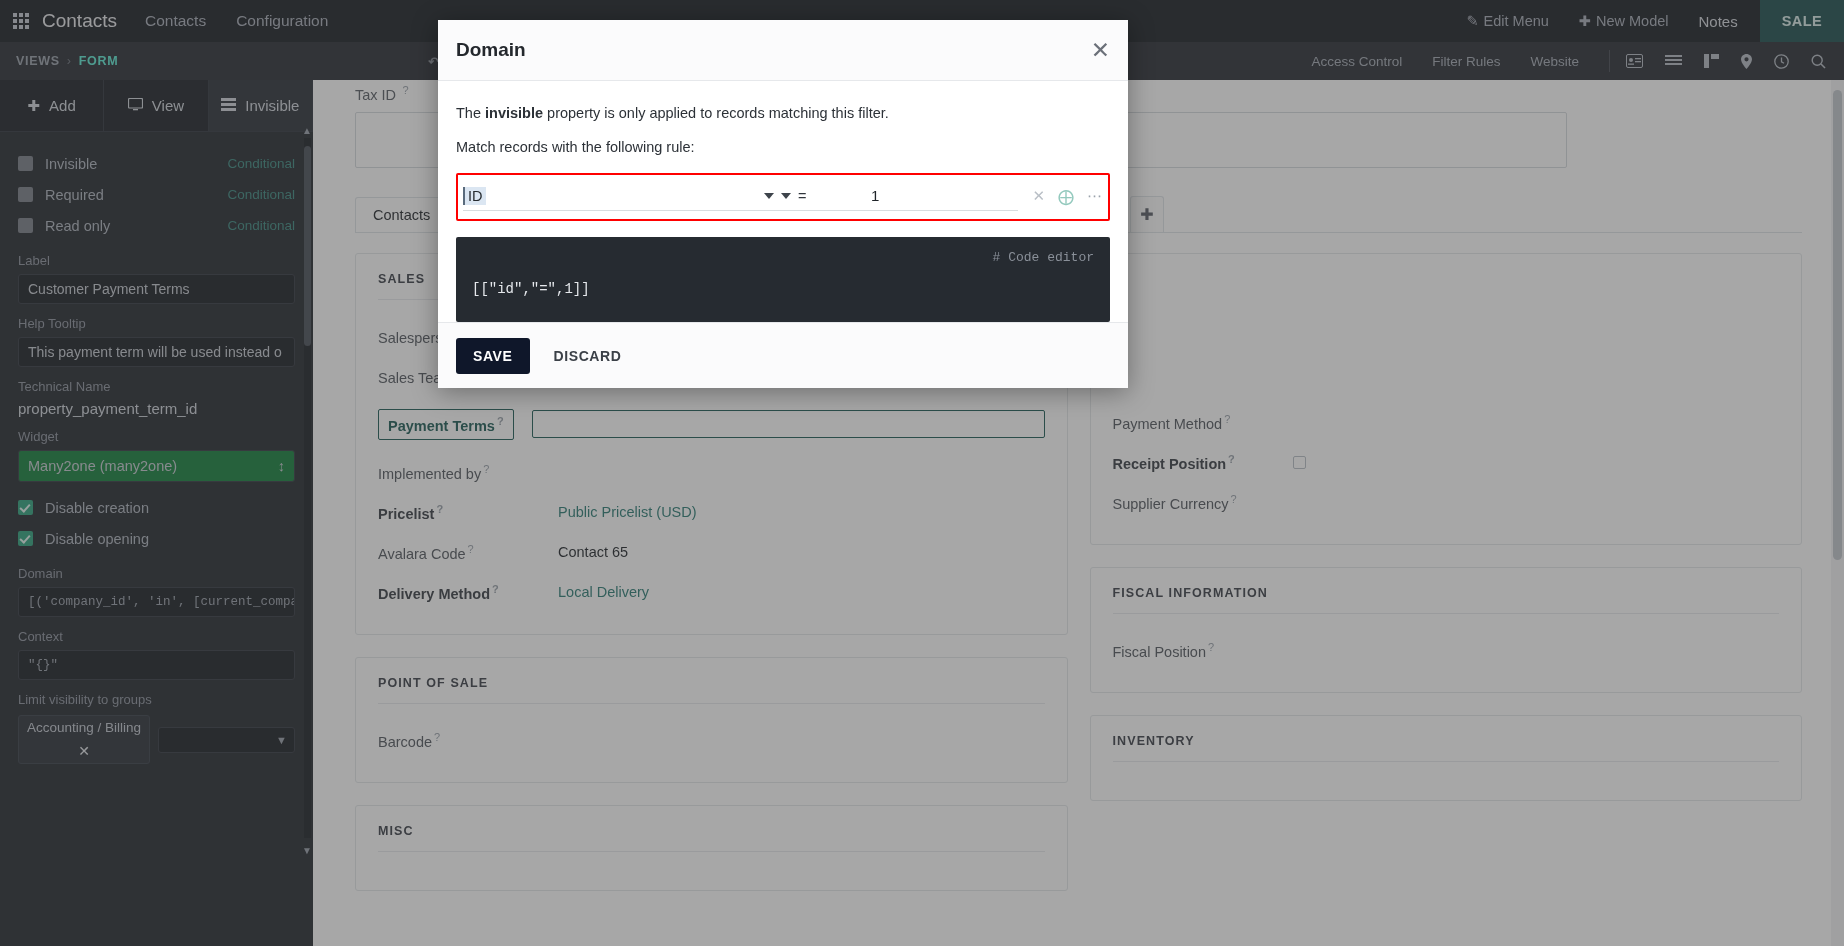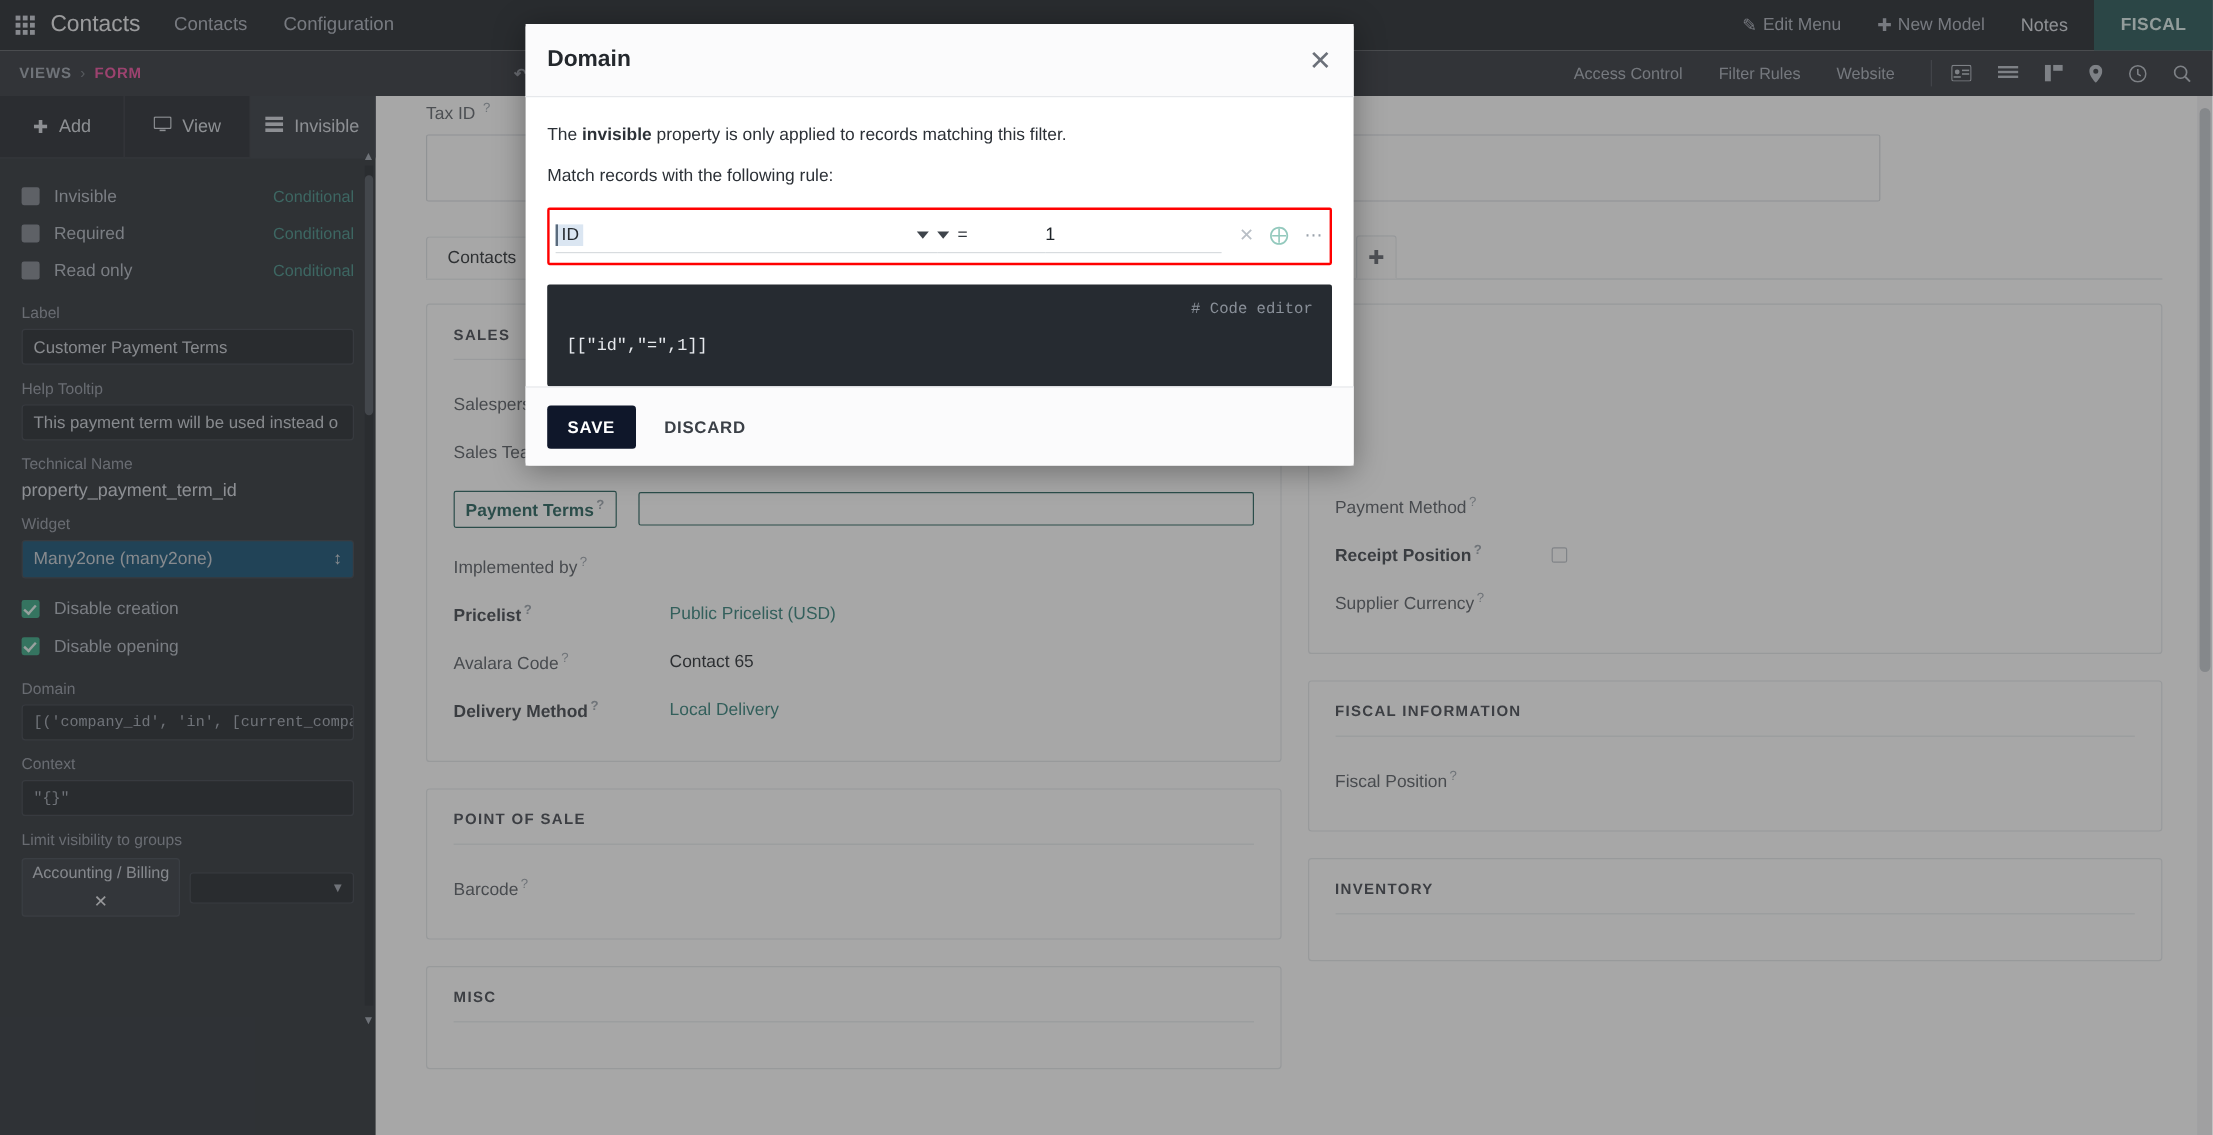--- a/index.html
+++ b/index.html
@@ -32,21 +32,21 @@
   }
 
   
   .subbar {
     position: absolute; top: 42px; left: 0; width: 1844px; height: 38px;
     background: #2b2f36; display: flex; align-items: center;
     color: #9aa1ab; font-size: 12.5px; z-index: 9;
   }
   .crumbs { display: flex; align-items: flex-start; padding-left: 16px; letter-spacing: .7px; font-weight: bold; }
   .crumbs .sep { margin: 0 7px; color: #6d737c; font-weight: normal; }
-  .crumbs .cur { color: #ec4899; }
+  .crumbs .cur { color: #5eead4; }
   .subbar-mid { display: flex; align-items: center; margin-left: 310px; }
   .urbtn { display: flex; align-items: center; gap: 6px; font-size: 12.5px; letter-spacing: .7px; color: #8d939d; margin-right: 14px; cursor: pointer; font-weight:bold;}
   .vdiv { width: 1px; height: 18px; background: #474c55; margin-right: 14px; }
   .subbar-tabs { display: flex; align-items: center; margin-left: auto; }
   .subtab { font-size: 13.5px; color: #a4aab4; margin-right: 30px; cursor: pointer; }
   .subbar-icons { display: flex; align-items: center; gap: 22px; padding-left: 16px; padding-right: 18px;
                   border-left: 1px solid #474c55; height: 22px; }
   .subbar-icons svg { display: block; }
 
   
@@ -76,21 +76,21 @@
   .cond { color: #3e8a81; font-size: 13.5px; cursor: pointer; }
   .fld-label { color: #8e949e; font-size: 13px; margin: 12px 0 6px 0; }
   .fld-box {
     background: #1b1f25; border: 1px solid #343a42; border-radius: 3px;
     height: 30px; display: flex; align-items: center; padding: 0 9px;
     color: #c5cad1; font-size: 14px; white-space: nowrap; overflow: hidden;
   }
   .fld-box.mono { font-family: "Liberation Mono", monospace; font-size: 12.5px; color: #9aa1ab; }
   .tech-val { color: #cfd4db; font-size: 15px; margin-top: 2px; }
   .sel-box {
-    background: #0c4a6e; border: 1px solid #343a42; border-radius: 3px; height: 32px;
+    background: #15803d; border: 1px solid #343a42; border-radius: 3px; height: 32px;
     display: flex; align-items: center; padding: 0 9px; color: #c5cad1; font-size: 14.5px;
     justify-content: space-between; cursor: pointer;
   }
   .tag-row { display: flex; align-items: center; gap: 8px; margin-top: 8px; }
   .tag {
     background: #2d323a; color: #c2c7cf; font-size: 13.5px; border-radius: 3px;
     padding: 4px 8px; display: flex; align-items: center; gap: 8px; border: 1px solid #3a4049; flex-direction: column;
   }
   .tag .x { color: #e3e6ea; cursor: pointer; font-size: 14px; }
   .tag-sel {
@@ -243,21 +243,21 @@
   <div class="topbar-right">
     <div class="ti">
       <span>✎</span>
       <span>Edit Menu</span>
     </div>
     <div class="ti">
       <span>✚</span>
       <span>New Model</span>
     </div>
     <div class="notes">Notes</div>
-    <div class="close-btn">FISCAL</div>
+    <div class="close-btn">SALE</div>
   </div>
 </div>
 
 <div class="subbar">
   <div class="crumbs">
     <span>VIEWS</span>
     <span class="sep">›</span>
     <span class="cur">FORM</span>
   </div>
   <div class="subbar-mid">

